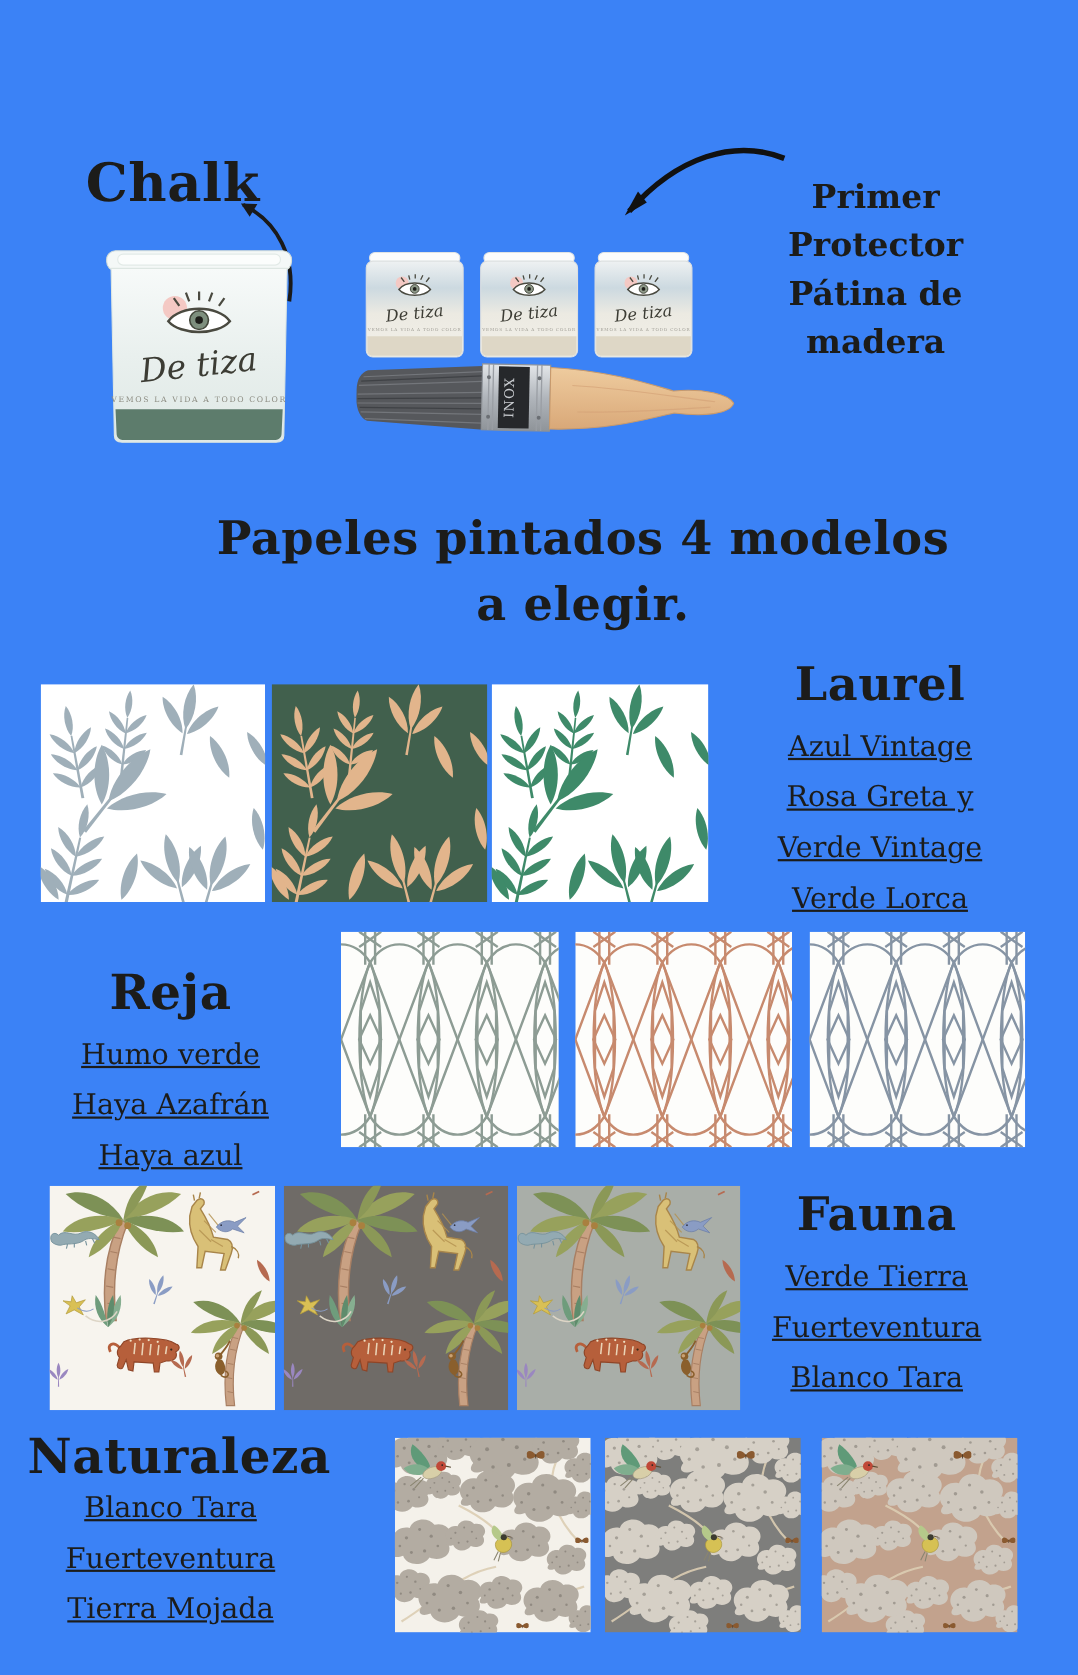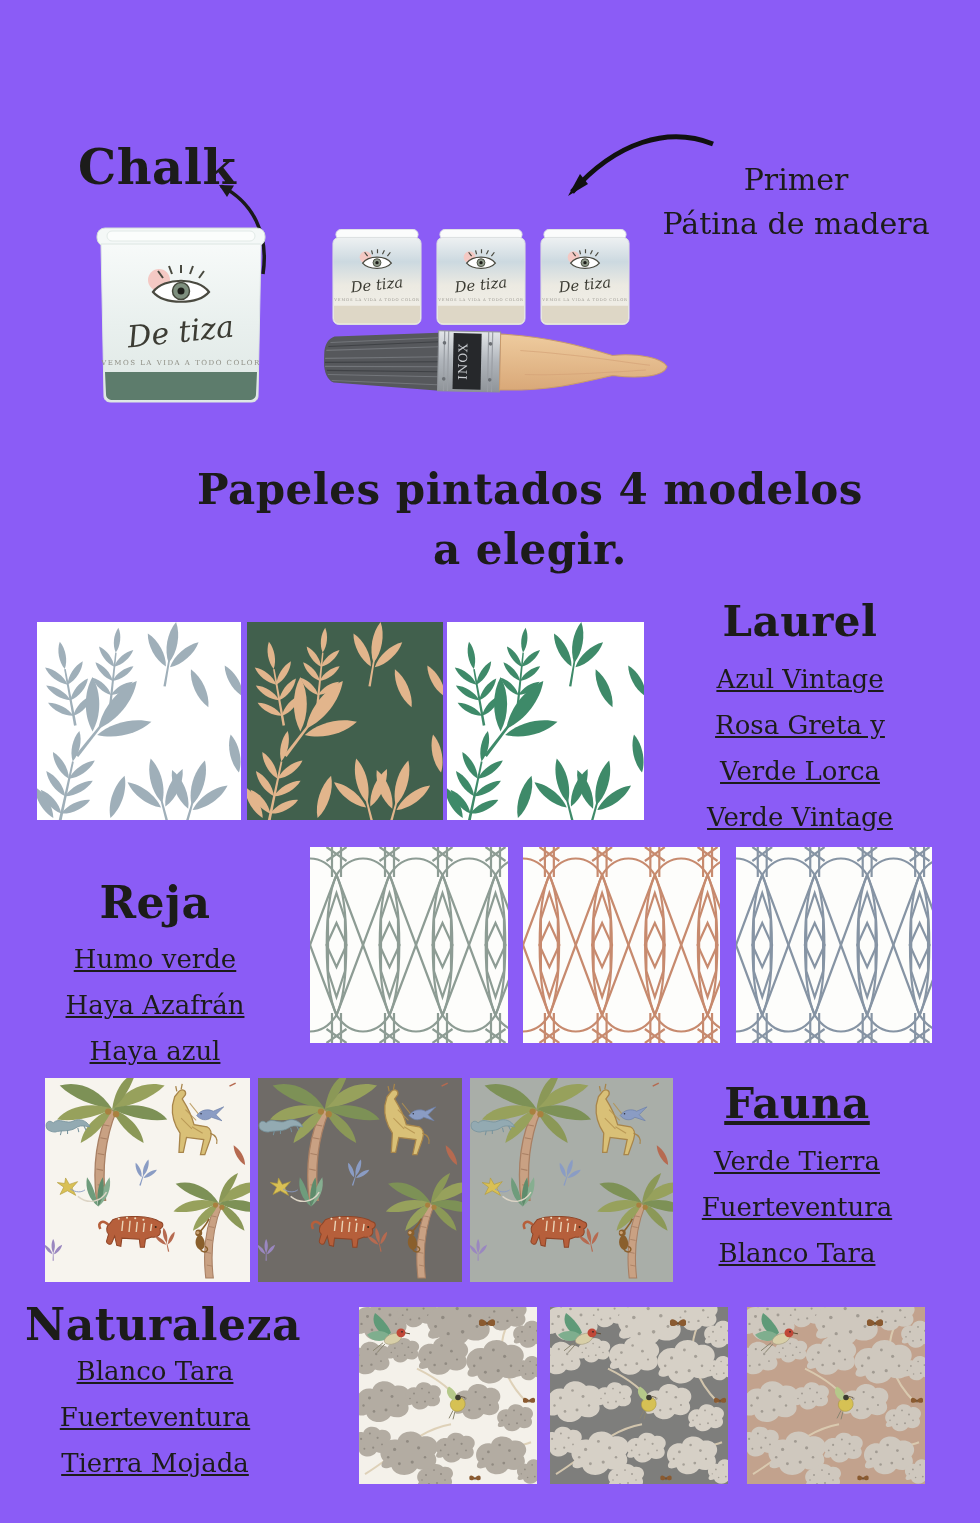--- a/index.html
+++ b/index.html
@@ -1,16 +1,16 @@
 <!DOCTYPE html>
 <html><head>
 <meta charset="utf-8">
 <style>
   html,body{margin:0;padding:0;background:#fff;}
-  #canvas{position:relative;width:980px;height:1523px;background:#8b5cf6;overflow:hidden;
+  #canvas{position:relative;width:980px;height:1523px;background:#3b82f6;overflow:hidden;
           font-family:"DejaVu Serif",serif;color:#1c1c1a;}
   .abs{position:absolute;}
   .ctr{text-align:center;}
   .display{font-weight:bold;letter-spacing:.5px;line-height:1.05;}
   .colorline{font-size:26px;line-height:46px;white-space:nowrap;text-decoration:underline;}
   .swatch{position:absolute;display:block;}
   svg text{font-family:"DejaVu Serif",serif;}
 </style>
 </head>
 <body>
@@ -315,22 +315,23 @@
     <text x="47.5" y="62" text-anchor="middle" font-size="15" font-style="italic" fill="#3c3c34" transform="rotate(-6 47.5 58)">De tiza</text>
     <text x="47.5" y="73" text-anchor="middle" font-size="3.8" letter-spacing="0.8" fill="#a09e96">VEMOS LA VIDA A TODO COLOR</text>
     <path d="M4,78 L91,78 L91,91 C91,94 89,96 86,96 L9,96 C6,96 4,94 4,91 Z" fill="#ded7c6"></path>
   </svg>
 
   <svg class="abs" style="left:558px;top:126px" width="158" height="88" viewBox="0 0 158 88">
     <path d="M155,18 C110,0 58,16 14,66" stroke="#111111" stroke-width="5" fill="none"></path>
     <polygon points="10,70 30,58 22,48" fill="#111111"></polygon>
   </svg>
 
-  <div class="abs ctr" style="left:650px;top:158px;width:292px;font-size:30px;line-height:44px;">
+  <div class="abs ctr" style="left:650px;top:158px;width:292px;font-size:30px;line-height:44px;font-weight:bold;">
     <div>Primer</div>
+    <div>Protector</div>
     <div>Pátina de madera</div>
   </div>
 
   <svg class="abs" style="left:320px;top:326px;transform:rotate(1.2deg)" width="356" height="80" viewBox="0 0 356 80">
     <g>
       <path d="M4,32 C4,22 8,16 14,14 L118,8 L120,66 L14,60 C8,58 4,50 4,40 Z" fill="#56585c"></path>
       <path d="M10,20 L118,13 M6,28 L118,22 M5,36 L119,32 M5,44 L119,42 M8,52 L118,52 M12,58 L118,60" stroke="#7d8085" stroke-width="1.1" opacity="0.75" fill="none"></path>
       <path d="M8,24 L118,17 M5,40 L119,37 M7,48 L118,47" stroke="#3a3c40" stroke-width="1.1" opacity="0.8" fill="none"></path>
     </g>
     <g>
@@ -369,22 +370,22 @@
   <svg class="swatch" style="left:447px;top:622px" width="197" height="198" viewBox="0 0 200 200" preserveAspectRatio="none">
     <rect width="200" height="200" fill="#ffffff"></rect>
     <g fill="#3e8a69">
         <use href="#laurel-field"></use>
       </g>
   </svg>
   <div class="abs ctr" style="left:685px;top:600px;width:230px;">
     <div class="display" style="font-size:42px;margin-bottom:12px;">Laurel</div>
     <div class="colorline">Azul Vintage</div>
     <div class="colorline">Rosa Greta y</div>
+    <div class="colorline">Verde Vintage</div>
     <div class="colorline">Verde Lorca</div>
-    <div class="colorline">Verde Vintage</div>
   </div>
 
   <div class="abs ctr" style="left:40px;top:852px;width:230px;">
     <div class="display" style="font-size:44px;margin-bottom:10px;margin-top:28px;">Reja</div>
     <div class="colorline">Humo verde</div>
     <div class="colorline">Haya Azafrán</div>
     <div class="colorline">Haya azul</div>
   </div>
   <svg class="swatch" style="left:310px;top:847px" width="198" height="196" viewBox="0 0 198 196" preserveAspectRatio="none">
     <rect width="198" height="196" fill="#fdfdfb"></rect>
@@ -411,21 +412,21 @@
   </svg>
   <svg class="swatch" style="left:258px;top:1078px" width="204" height="204" viewBox="0 0 200 200" preserveAspectRatio="none">
     <rect width="200" height="200" fill="#6f6b67"></rect>
     <use href="#fauna-field"></use>
   </svg>
   <svg class="swatch" style="left:470px;top:1078px" width="203" height="204" viewBox="0 0 200 200" preserveAspectRatio="none">
     <rect width="200" height="200" fill="#a9aea8"></rect>
     <use href="#fauna-field"></use>
   </svg>
   <div class="abs ctr" style="left:682px;top:1082px;width:230px;">
-    <div class="display" style="font-size:42px;margin-bottom:12px;text-decoration:underline;">Fauna</div>
+    <div class="display" style="font-size:42px;margin-bottom:12px;">Fauna</div>
     <div class="colorline">Verde Tierra</div>
     <div class="colorline">Fuerteventura</div>
     <div class="colorline">Blanco Tara</div>
   </div>
 
   <div class="abs ctr" style="left:25px;top:1302px;width:260px;">
     <div class="display" style="font-size:44px;">Naturaleza</div>
     <div class="colorline">Blanco Tara</div>
     <div class="colorline">Fuerteventura</div>
     <div class="colorline">Tierra Mojada</div>

